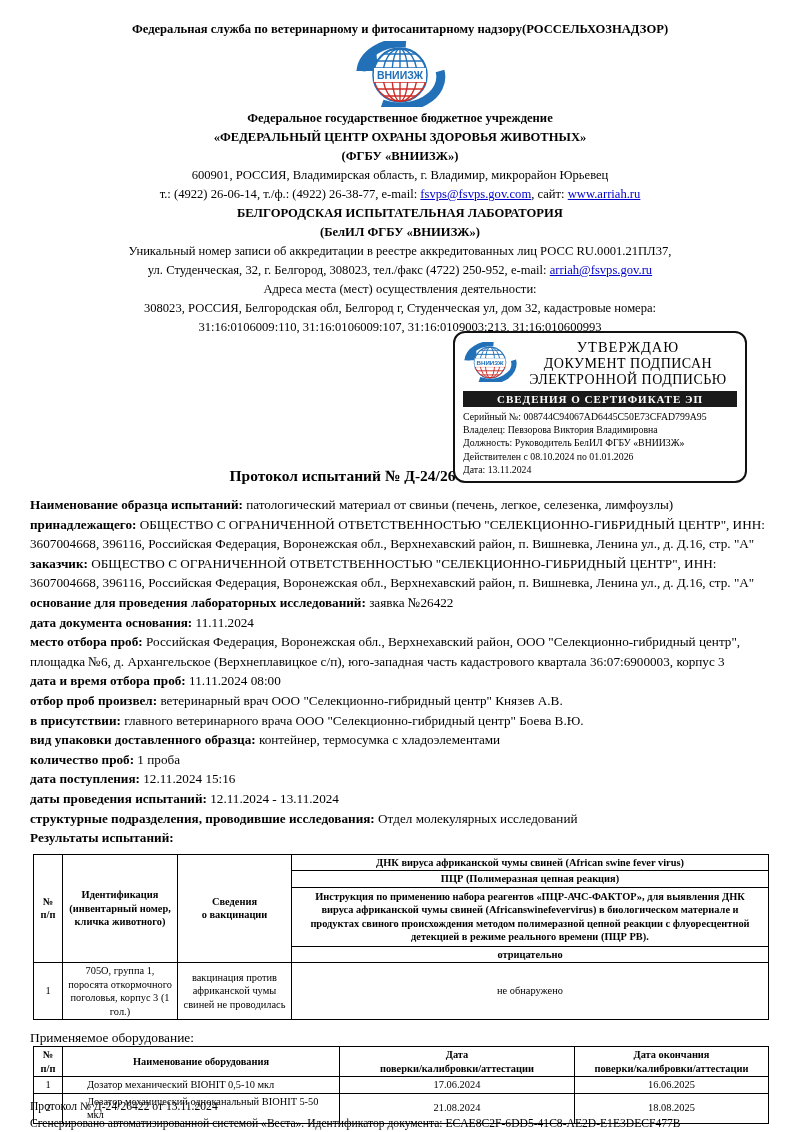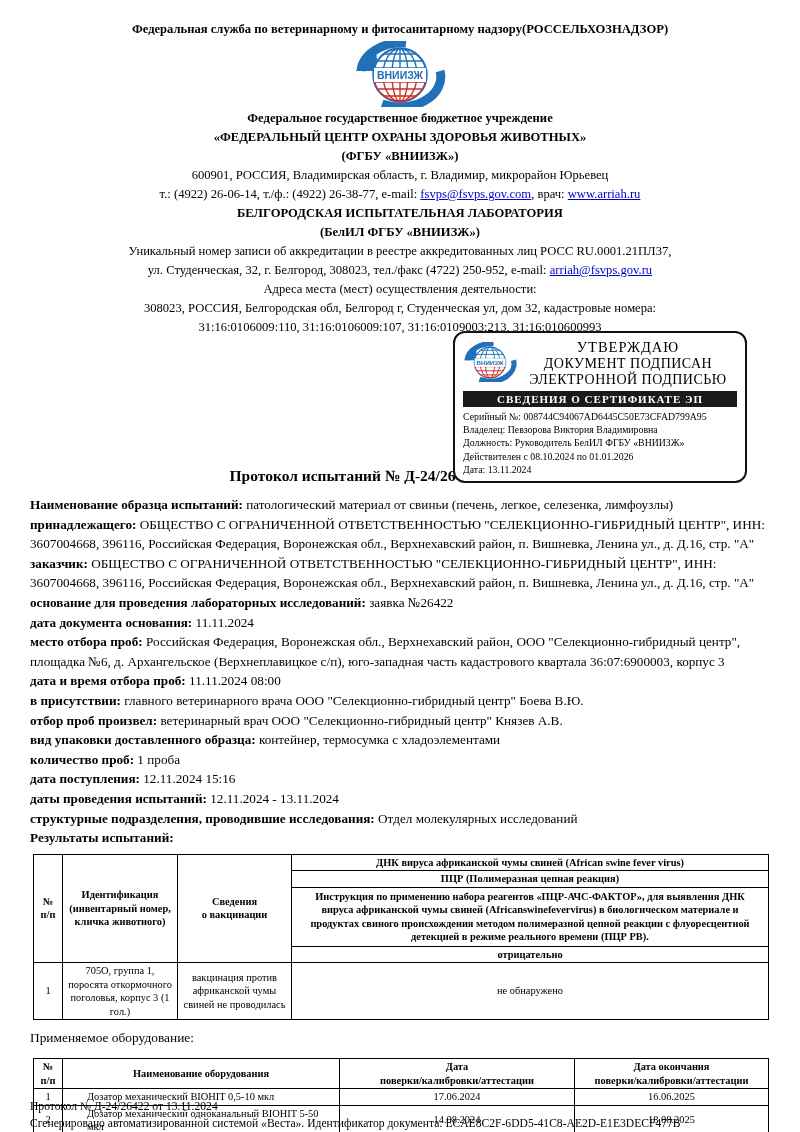--- a/index.html
+++ b/index.html
@@ -41,21 +41,21 @@
   table{border-collapse:collapse;margin-left:33px;}
   td,th{border:1px solid #000;padding:1px 4px;vertical-align:middle;
         text-align:center;font-size:10.4px;line-height:13.5px;}
   .pre{white-space:pre-line;}
   .res-table{margin-top:6px;width:736px;table-layout:fixed;}
   .res-table .c-num{width:20px;}
   .res-table .c-id{width:106px;}
   .res-table .c-vac{width:105px;}
   .res-table th{font-weight:bold;}
   .res-table .h3cell{padding:2px 8px;}
-  .equip-label{font-size:13.4px;padding:0 30px;margin:10px 0 12px 0;}
+  .equip-label{font-size:13.4px;padding:0 30px;margin:10px 0 0 0;}
   .eq-table{width:736px;table-layout:fixed;}
   .eq-table .c-num{width:20px;}
   .eq-table .c-name{width:268px;}
   .eq-table .c-d1{width:226px;}
   .eq-table td.name{text-align:left;padding-left:24px;}
   
   .footer{position:absolute;left:30px;bottom:0;font-size:11.6px;line-height:17px;}
 </style>
 </head>
 <body>
@@ -106,21 +106,21 @@
         </g>
         <rect x="20" y="27" width="52" height="14" fill="#ffffff"></rect>
         <text x="46" y="38" text-anchor="middle" font-size="10.5" font-weight="bold" fill="#2170b8" font-family="Liberation Sans, sans-serif">ВНИИЗЖ</text>
       </svg>
     </div>
 
     <div class="line b">Федеральное государственное бюджетное учреждение</div>
     <div class="line b">«ФЕДЕРАЛЬНЫЙ ЦЕНТР ОХРАНЫ ЗДОРОВЬЯ ЖИВОТНЫХ»</div>
     <div class="line b">(ФГБУ «ВНИИЗЖ»)</div>
     <div class="line">600901, РОССИЯ, Владимирская область, г. Владимир, микрорайон Юрьевец</div>
-    <div class="line"><span>т.: (4922) 26-06-14, т./ф.: (4922) 26-38-77, e-mail: </span><a class="lnk">fsvps@fsvps.gov.com</a><span>, врач: </span><a class="lnk">www.arriah.ru</a></div>
+    <div class="line"><span>т.: (4922) 26-06-14, т./ф.: (4922) 26-38-77, e-mail: </span><a class="lnk">fsvps@fsvps.gov.com</a><span>, сайт: </span><a class="lnk">www.arriah.ru</a></div>
     <div class="line b">БЕЛГОРОДСКАЯ ИСПЫТАТЕЛЬНАЯ ЛАБОРАТОРИЯ</div>
     <div class="line b">(БелИЛ ФГБУ «ВНИИЗЖ»)</div>
     <div class="line">Уникальный номер записи об аккредитации в реестре аккредитованных лиц РОСС RU.0001.21ПЛ37,</div>
     <div class="line"><span>ул. Студенческая, 32, г. Белгород, 308023, тел./факс (4722) 250-952, e-mail: </span><a class="lnk">arriah@fsvps.gov.ru</a></div>
     <div class="line">Адреса места (мест) осуществления деятельности:</div>
     <div class="line">308023, РОССИЯ, Белгородская обл, Белгород г, Студенческая ул, дом 32, кадастровые номера:</div>
     <div class="line">31:16:0106009:110, 31:16:0106009:107, 31:16:0109003:213, 31:16:010600993</div>
   </div>
 
   <div class="stamp-zone">
@@ -185,22 +185,22 @@
   <div class="doc-title center">Протокол испытаний № Д-24/26422 от 13.11.2024</div>
 
   <div class="body-text">
     <p><span class="lbl">Наименование образца испытаний:</span><span> патологический материал от свиньи (печень, легкое, селезенка, лимфоузлы)</span></p>
     <p><span class="lbl">принадлежащего:</span><span> ОБЩЕСТВО С ОГРАНИЧЕННОЙ ОТВЕТСТВЕННОСТЬЮ "СЕЛЕКЦИОННО-ГИБРИДНЫЙ ЦЕНТР", ИНН: 3607004668, 396116, Российская Федерация, Воронежская обл., Верхнехавский район, п. Вишневка, Ленина ул., д. Д.16, стр. "А"</span></p>
     <p><span class="lbl">заказчик:</span><span> ОБЩЕСТВО С ОГРАНИЧЕННОЙ ОТВЕТСТВЕННОСТЬЮ "СЕЛЕКЦИОННО-ГИБРИДНЫЙ ЦЕНТР", ИНН: 3607004668, 396116, Российская Федерация, Воронежская обл., Верхнехавский район, п. Вишневка, Ленина ул., д. Д.16, стр. "А"</span></p>
     <p><span class="lbl">основание для проведения лабораторных исследований:</span><span> заявка №26422</span></p>
     <p><span class="lbl">дата документа основания:</span><span> 11.11.2024</span></p>
     <p><span class="lbl">место отбора проб:</span><span> Российская Федерация, Воронежская обл., Верхнехавский район, ООО "Селекционно-гибридный центр", площадка №6, д. Архангельское (Верхнеплавицкое с/п), юго-западная часть кадастрового квартала 36:07:6900003, корпус 3</span></p>
     <p><span class="lbl">дата и время отбора проб:</span><span> 11.11.2024 08:00</span></p>
+    <p><span class="lbl">отбор проб произвел:</span><span> ветеринарный врач ООО "Селекционно-гибридный центр" Князев А.В.</span></p>
     <p><span class="lbl">в присутствии:</span><span> главного ветеринарного врача ООО "Селекционно-гибридный центр" Боева В.Ю.</span></p>
-    <p><span class="lbl">отбор проб произвел:</span><span> ветеринарный врач ООО "Селекционно-гибридный центр" Князев А.В.</span></p>
     <p><span class="lbl">вид упаковки доставленного образца:</span><span> контейнер, термосумка с хладоэлементами</span></p>
     <p><span class="lbl">количество проб:</span><span> 1 проба</span></p>
     <p><span class="lbl">дата поступления:</span><span> 12.11.2024 15:16</span></p>
     <p><span class="lbl">даты проведения испытаний:</span><span> 12.11.2024 - 13.11.2024</span></p>
     <p><span class="lbl">структурные подразделения, проводившие исследования:</span><span> Отдел молекулярных исследований</span></p>
     <p class="results-label">Результаты испытаний:</p>
   </div>
 
   <table class="res-table">
     <tbody>
@@ -246,21 +246,21 @@
     </tr>
     <tr>
       <td>1</td>
       <td class="name">Дозатор механический BIOHIT 0,5-10 мкл</td>
       <td>17.06.2024</td>
       <td>16.06.2025</td>
     </tr>
     <tr>
       <td>2</td>
       <td class="name">Дозатор механический одноканальный BIOHIT 5-50 мкл</td>
-      <td>14.08.2024</td>
+      <td>21.08.2024</td>
       <td>18.08.2025</td>
     </tr>
   </tbody>
     </table>
 
   <div class="footer">
     <div>Протокол № Д-24/26422 от 13.11.2024</div>
     <div>Сгенерировано автоматизированной системой «Веста». Идентификатор документа: ECAE8C2F-6DD5-41C8-AE2D-E1E3DECF477B</div>
   </div>
 

